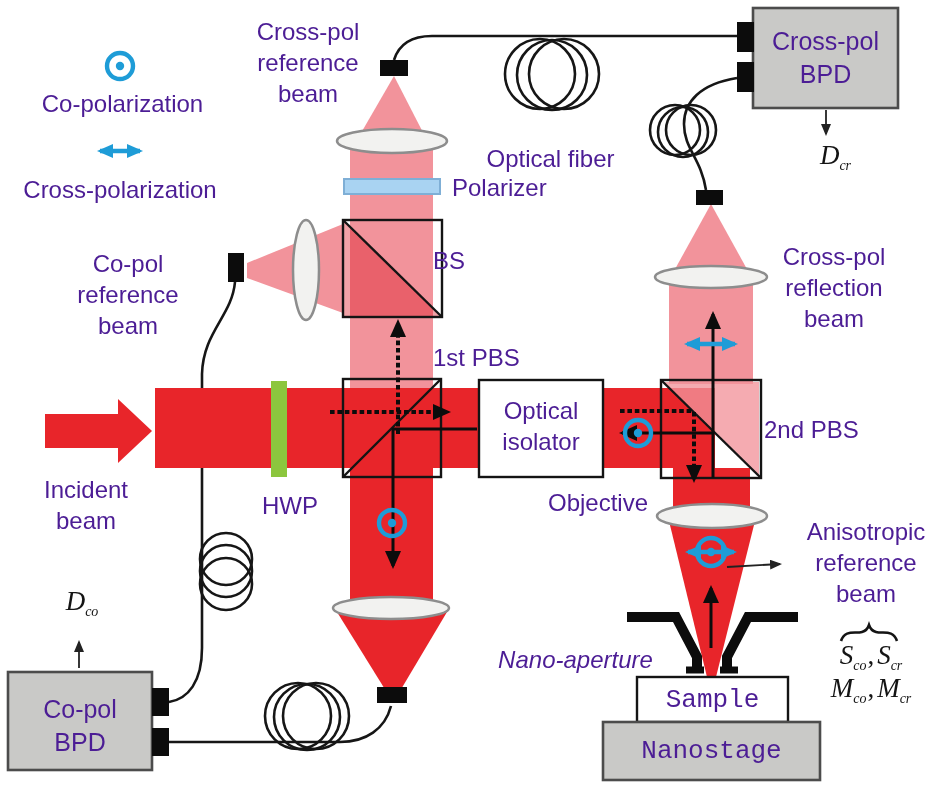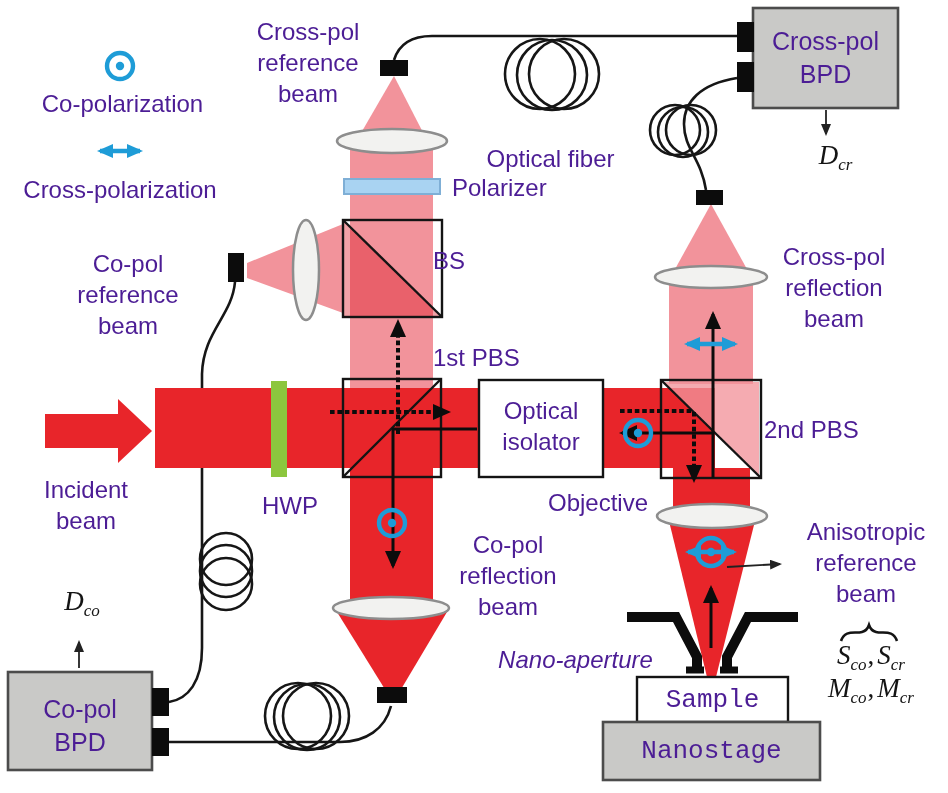--- a/index.html
+++ b/index.html
@@ -4,21 +4,21 @@
 <style>
   html,body{margin:0;padding:0;background:#fff;}
   #stage{position:relative;width:948px;height:793px;background:#fff;overflow:hidden;
          font-family:"Liberation Sans",sans-serif;}
   #stage svg{position:absolute;left:0;top:0;}
   .lbl{position:absolute;font-size:24px;line-height:1.30;color:#4c1d95;white-space:normal;}
   .c{text-align:center;} .l{text-align:left;}
   .fs25{font-size:25px;} .fs26{font-size:26px;font-family:Liberation Mono, monospace;}
   .math{position:absolute;font-family:"Liberation Serif",serif;font-style:italic;
         font-size:27px;color:#141414;text-align:center;}
-  .math sub{font-size:17px;font-style:italic;line-height:0;}
+  .math sub{font-size:14px;font-style:italic;line-height:0;}
   .math .sep{font-style:normal;margin:0 3px 0 1px;}
   
   .red{fill:var(--beam-red,#e8252a);}
   .pink{fill:var(--beam-pink,#f2939b);}
   .pink2{fill:var(--beam-pink,#f2939b);opacity:.78;}
   .darkov{fill:rgba(220,22,34,0.40);}
   .hwp{fill:var(--hwp-green,#8cc63e);}
   .pol{fill:var(--polarizer-blue,#a9d3f2);stroke:#7fafd6;stroke-width:2;}
   .lens{fill:var(--lens-gray,#f2f2f0);stroke:#8d8d8d;stroke-width:2.5;}
   .cube{fill:none;stroke:#141414;stroke-width:2.4;}
@@ -206,21 +206,20 @@
 <div class="lbl l" style="left:452px;top:172px;width:130px;">Polarizer</div>
 <div class="lbl l" style="left:433px;top:226px;width:60px;margin-top:19px;">BS</div>
 <div class="lbl l" style="left:433px;top:342px;width:115px;">1st PBS</div>
 <div class="lbl c" style="left:58px;top:248px;width:140px;">Co-pol reference beam</div>
 <div class="lbl c" style="left:28px;top:474px;width:116px;">Incident beam</div>
 <div class="lbl c" style="left:252px;top:490px;width:76px;">HWP</div>
 <div class="lbl c" style="left:481px;top:395px;width:120px;">Optical isolator</div>
 <div class="lbl c" style="left:533px;top:487px;width:130px;">Objective</div>
 <div class="lbl l" style="left:764px;top:414px;width:130px;">2nd PBS</div>
 <div class="lbl c" style="left:754px;top:241px;width:160px;">Cross-pol reflection beam</div>
-<div class="lbl c" style="left:430px;top:529px;width:156px;">Co-pol reflection beam</div>
 <div class="lbl c" style="left:473px;top:644px;width:205px;font-style:italic;">Nano-aperture</div>
 <div class="lbl c" style="left:786px;top:516px;width:160px;">Anisotropic reference beam</div>
 
 <div class="lbl c fs25" style="left:763px;top:25px;width:125px;">Cross-pol BPD</div>
 <div class="lbl c fs25" style="left:17px;top:693px;width:126px;">Co-pol BPD</div>
 <div class="lbl c fs26" style="left:637px;top:684px;width:151px;">Sample</div>
 <div class="lbl c fs26" style="left:603px;top:735px;width:217px;">Nanostage</div>
 
 <div class="math" style="left:788px;top:140px;width:95px;"><i>D</i><sub>cr</sub></div>
 <div class="math" style="left:38px;top:586px;width:88px;"><i>D</i><sub>co</sub></div>

